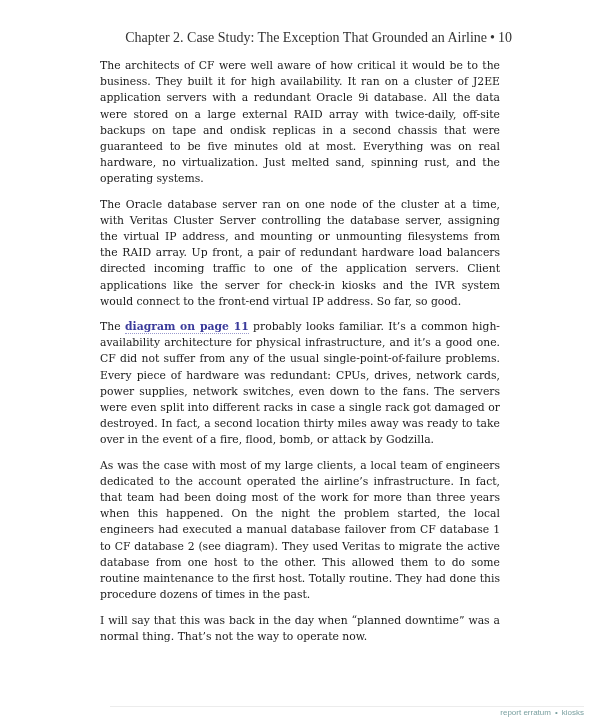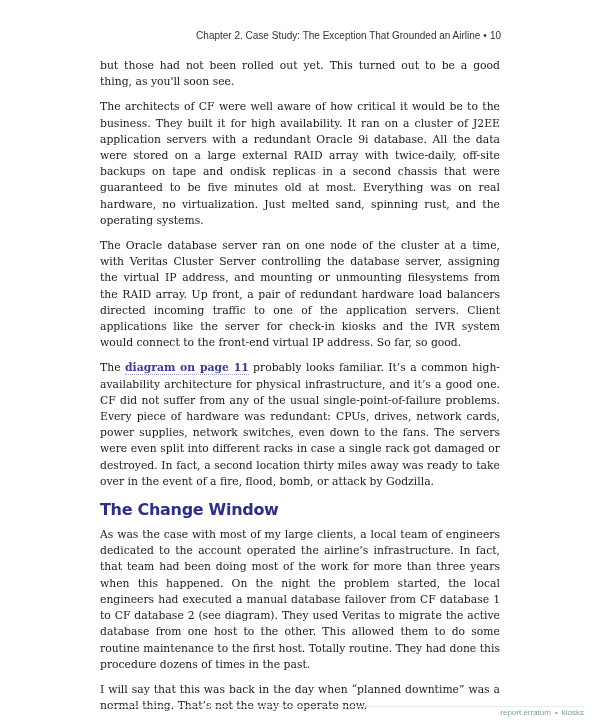--- a/index.html
+++ b/index.html
@@ -1,19 +1,19 @@
 <!DOCTYPE html>
 <html><head>
 <meta charset="utf-8">
 <style>
   html, body { margin: 0; padding: 0; background: #ffffff; }
   body { width: 600px; height: 720px; position: relative; overflow: hidden; }
   .running-head {
-    position: absolute; top: 30px; right: 99px;
-    font-family: Liberation Sans, sans-serif; font-size: 10px; color: #333;
+    position: absolute; top: 30px; right: 88px;
+    font-family: Liberation Serif, serif; font-size: 14px; color: #333;
     white-space: nowrap;
   }
   .running-head .sep { margin: 0 3px; }
   .content {
     position: absolute; left: 100px; top: 58px; width: 400px;
     font-family: "DejaVu Serif", "Liberation Serif", serif;
     font-size: 10.8px; line-height: 16.2px; color: #1a1a1a;
   }
   .content p { margin: 0 0 9px 0; text-align: justify; hyphens: manual; }
   .content a.xref {
@@ -38,25 +38,23 @@
   .footer-links .dot { margin: 0 4px; }
 </style>
 </head>
 <body>
 
 <div class="running-head">
   <span>Chapter 2. Case Study: The Exception That Grounded an Airline</span><span class="sep">•</span><span>10</span>
 </div>
 
 <div class="content">
-  <p>but those had not been rolled out yet. This turned out to be a good thing, as you'll soon see.</p>
   <p>The architects of CF were well aware of how critical it would be to the business. They built it for high availability. It ran on a cluster of J2EE application servers with a redundant Oracle 9i database. All the data were stored on a large external RAID array with twice-daily, off-site backups on tape and on­disk replicas in a second chassis that were guaranteed to be five minutes old at most. Everything was on real hardware, no virtualization. Just melted sand, spinning rust, and the operating systems.</p>
   <p>The Oracle database server ran on one node of the cluster at a time, with Veritas Cluster Server controlling the database server, assigning the virtual IP address, and mounting or unmounting filesystems from the RAID array. Up front, a pair of redundant hardware load balancers directed incoming traffic to one of the application servers. Client applications like the server for check-in kiosks and the IVR system would connect to the front-end virtual IP address. So far, so good.</p>
   <p><span>The </span><a class="xref" href="#">diagram on page 11</a><span> probably looks familiar. It’s a common high-availability architecture for physical infrastructure, and it’s a good one. CF did not suffer from any of the usual single-point-of-failure problems. Every piece of hardware was redundant: CPUs, drives, network cards, power supplies, network switches, even down to the fans. The servers were even split into different racks in case a single rack got damaged or destroyed. In fact, a second location thirty miles away was ready to take over in the event of a fire, flood, bomb, or attack by Godzilla.</span></p>
-  <h2>The Change Window</h2>
   <p>As was the case with most of my large clients, a local team of engineers dedi­cated to the account operated the airline’s infrastructure. In fact, that team had been doing most of the work for more than three years when this hap­pened. On the night the problem started, the local engineers had executed a manual database failover from CF database 1 to CF database 2 (see diagram). They used Veritas to migrate the active database from one host to the other. This allowed them to do some routine maintenance to the first host. Totally routine. They had done this procedure dozens of times in the past.</p>
   <p>I will say that this was back in the day when “planned downtime” was a normal thing. That’s not the way to operate now.</p>
 
 </div>
 
 <div class="footer-rule"></div>
 <div class="footer-links">
   <a href="#">report erratum</a><span class="dot">•</span><a href="#">kiosks</a>
 </div>
 

